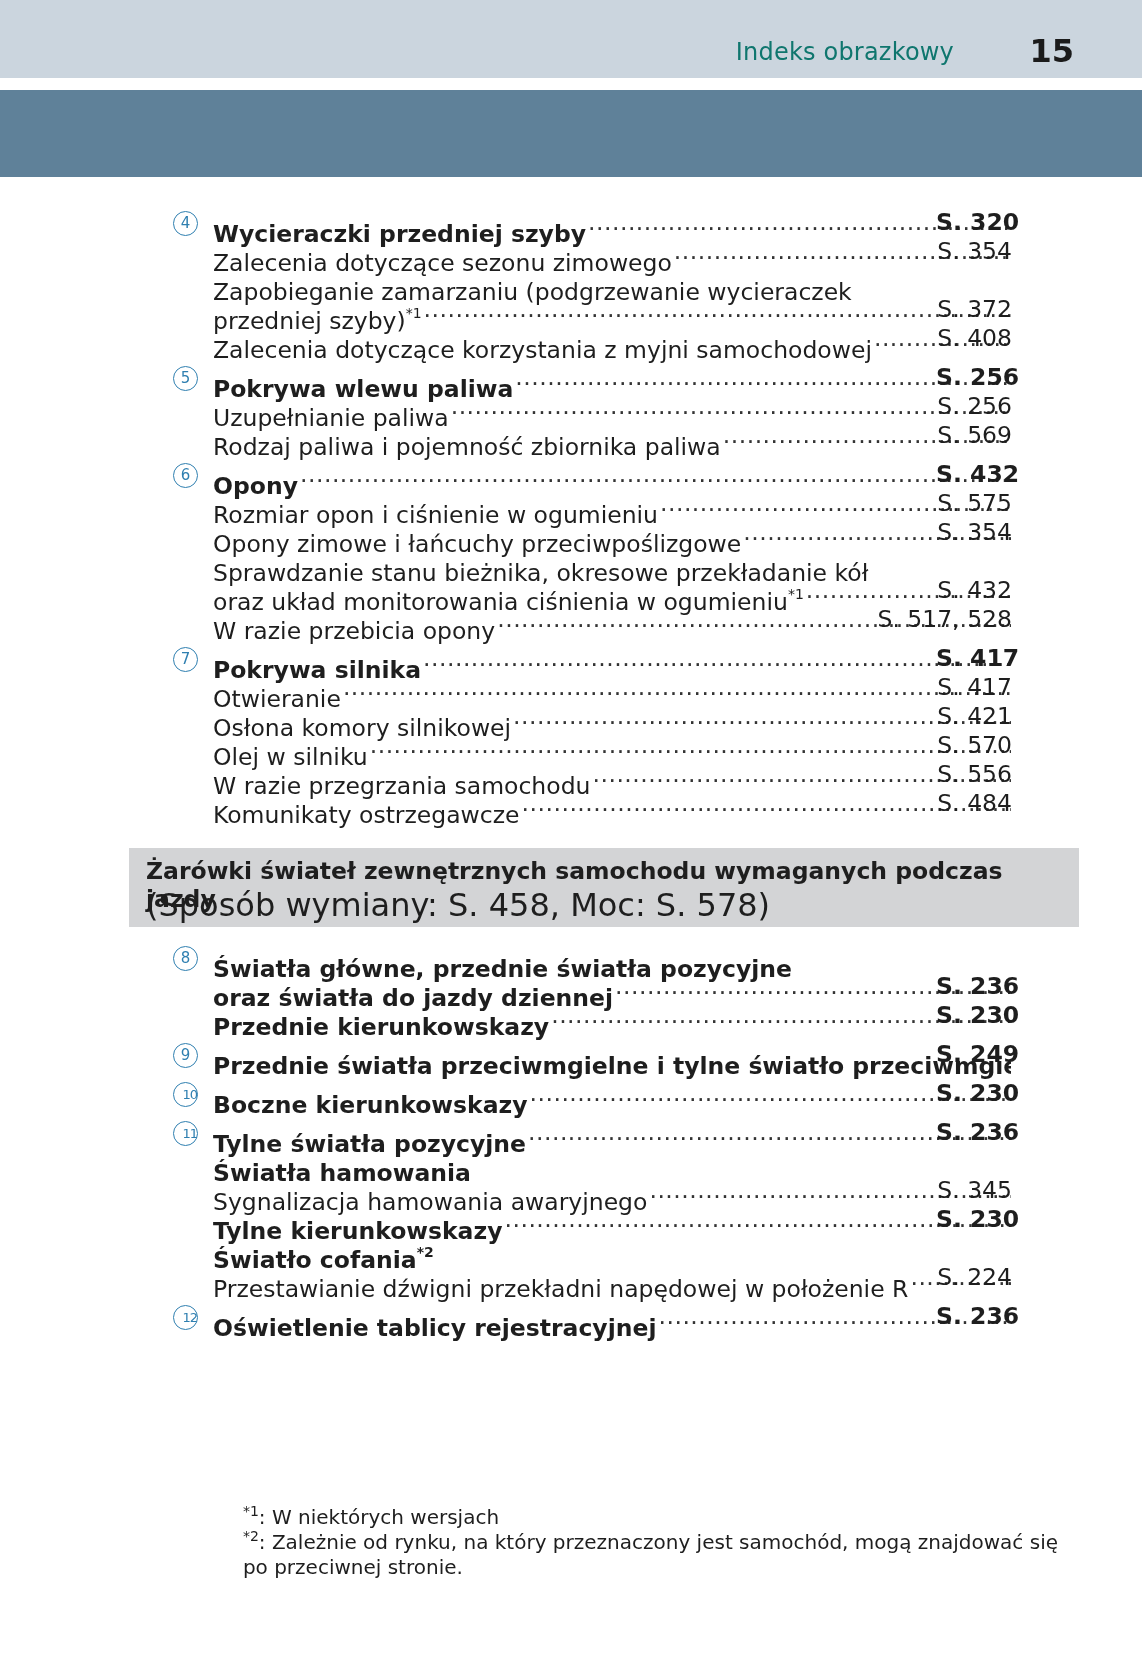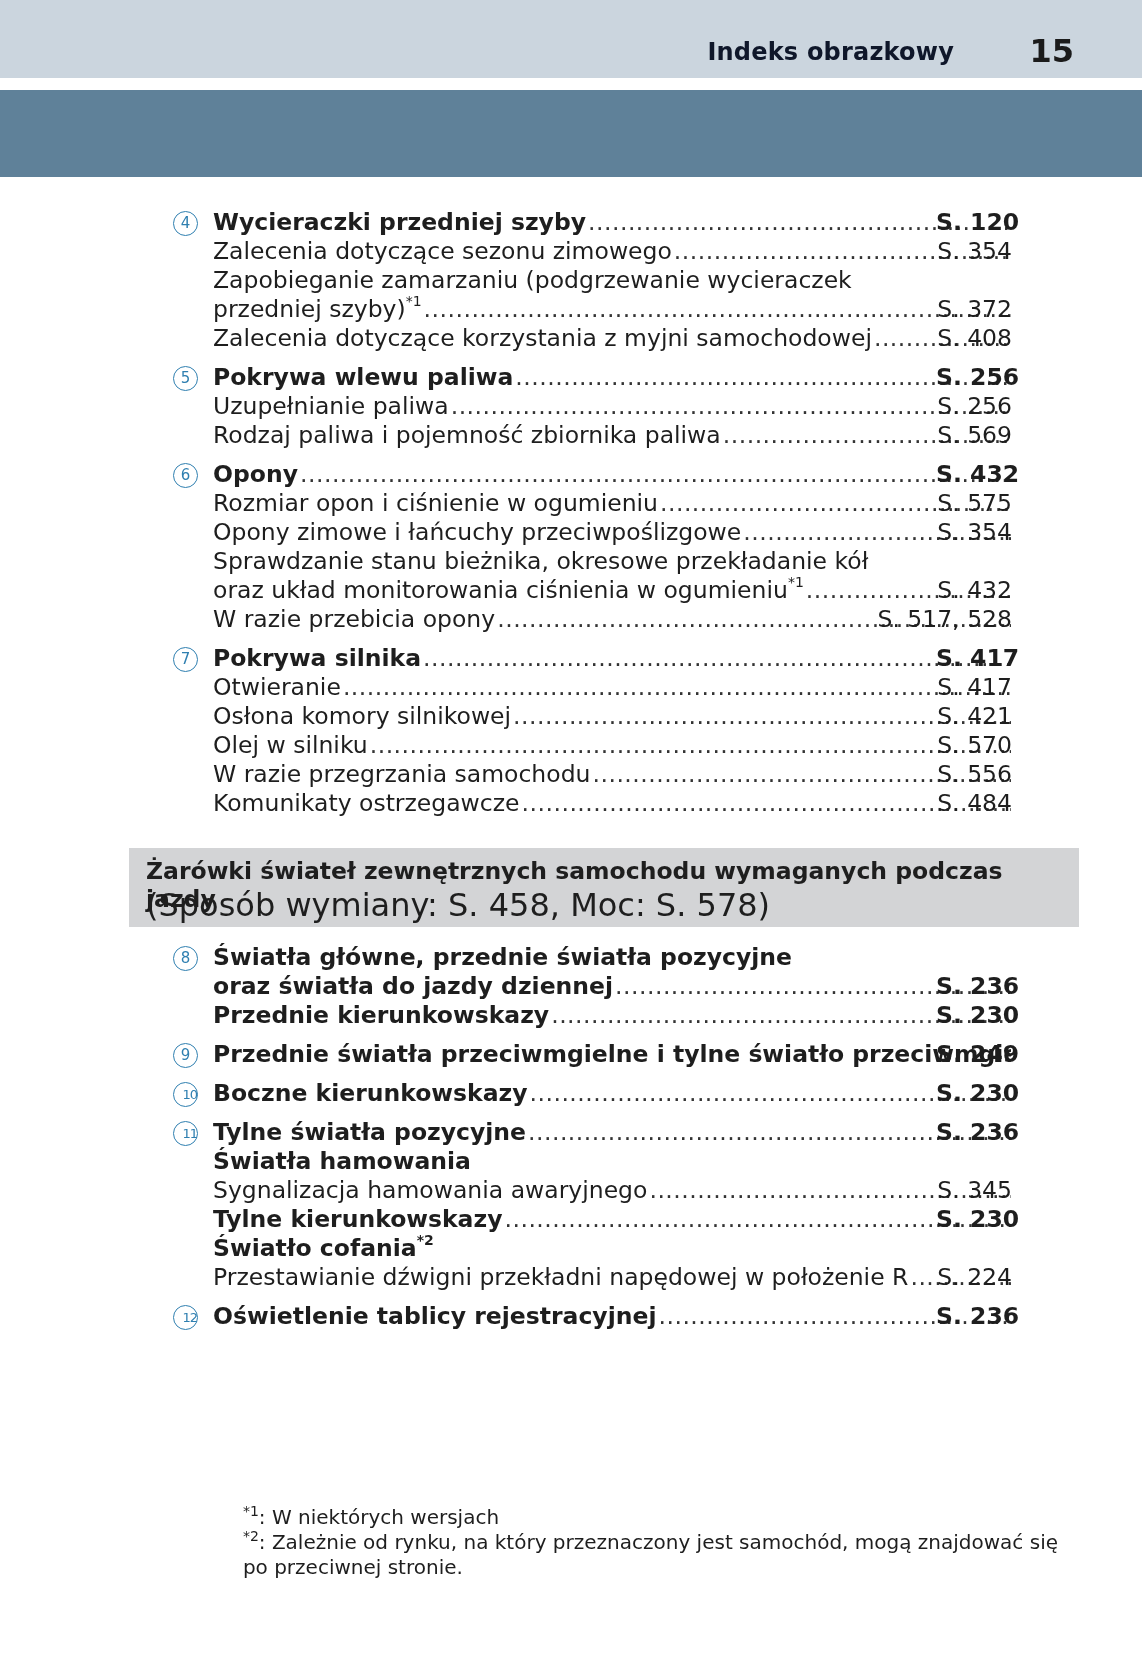--- a/index.html
+++ b/index.html
@@ -1,28 +1,28 @@
 <!DOCTYPE html>
 <html><head>
 <meta charset="utf-8">
 <style>
   html,body{margin:0;padding:0;background:#ffffff;}
   body{width:1142px;height:1654px;position:relative;overflow:hidden;font-family:"DejaVu Sans","Liberation Sans",sans-serif;color:#1e1e1e;}
   .hdr-light{position:absolute;left:0;top:0;width:1142px;height:78px;background:#cbd5de;}
-  .hdr-title{position:absolute;right:188px;top:38px;font-size:24px;color:#0f172a;letter-spacing:0.2px;font-family:"DejaVu Sans",sans-serif;font-weight:700;}
+  .hdr-title{position:absolute;right:188px;top:38px;font-size:24px;color:#0f766e;letter-spacing:0.2px;font-family:"DejaVu Sans",sans-serif;font-weight:400;}
   .hdr-page{position:absolute;right:68px;top:32px;font-size:32px;font-weight:bold;color:#1b1b1b;}
   .hdr-band{position:absolute;left:0;top:90px;width:1142px;height:87px;background:#5f8199;}
 
   .content{position:absolute;left:0;top:208px;width:1142px;}
   .row{position:relative;height:29px;line-height:29px;font-size:23.5px;white-space:nowrap;}
   .row.main{font-weight:600;}
   .row .num{position:absolute;left:173px;top:3px;width:23px;height:23px;border:1.5px solid #2f7fb0;border-radius:50%;color:#2f7fb0;font-size:15px;line-height:23px;text-align:center;font-weight:normal;box-sizing:content-box;}
   .row .num.wide{font-size:13px;letter-spacing:-1px;text-align:right;}
   .row .lead{position:absolute;left:213px;right:131px;top:0;display:flex;overflow:hidden;}
-  .row .lead .txt{flex:0 0 auto;padding-right:2px;}
+  .row .lead .txt{flex:0 0 auto;padding-right:2px;margin-top:12px;}
   .row .lead .dots{flex:1 1 auto;overflow:hidden;color:#333;font-weight:normal;}
   .row .lead .dots::after{content:"....................................................................................................................................................................................................................";letter-spacing:0.5px;}
   .row .pg{position:absolute;left:936px;width:76px;top:0;text-align:right;}
   .row .pg.long{left:870px;width:142px;}
   sup{font-size:14px;vertical-align:top;line-height:18px;position:relative;top:-3px;}
   .gap{height:10px;}
 
   .section{position:absolute;left:129px;top:848px;width:950px;height:79px;background:#d3d4d6;}
   .section .l1{position:absolute;left:17px;top:9px;font-size:23.5px;font-weight:600;}
   .section .l2{position:absolute;left:17px;top:38px;font-size:32px;}
@@ -39,21 +39,21 @@
 </div>
 <div class="hdr-band"></div>
 
 <div class="content" id="groups1">
     <div class="row main">
       <span class="num">4</span>
       <span class="lead">
         <span class="txt"><span>Wycieraczki przedniej szyby</span></span>
         <span class="dots"></span>
       </span>
-      <span class="pg">S. 120</span>
+      <span class="pg">S. 320</span>
     </div>
     <div class="row">
       <span class="lead">
         <span class="txt"><span>Zalecenia dotyczące sezonu zimowego</span></span>
         <span class="dots"></span>
       </span>
       <span class="pg">S. 354</span>
     </div>
     <div class="row nolead">
       <span class="lead">

